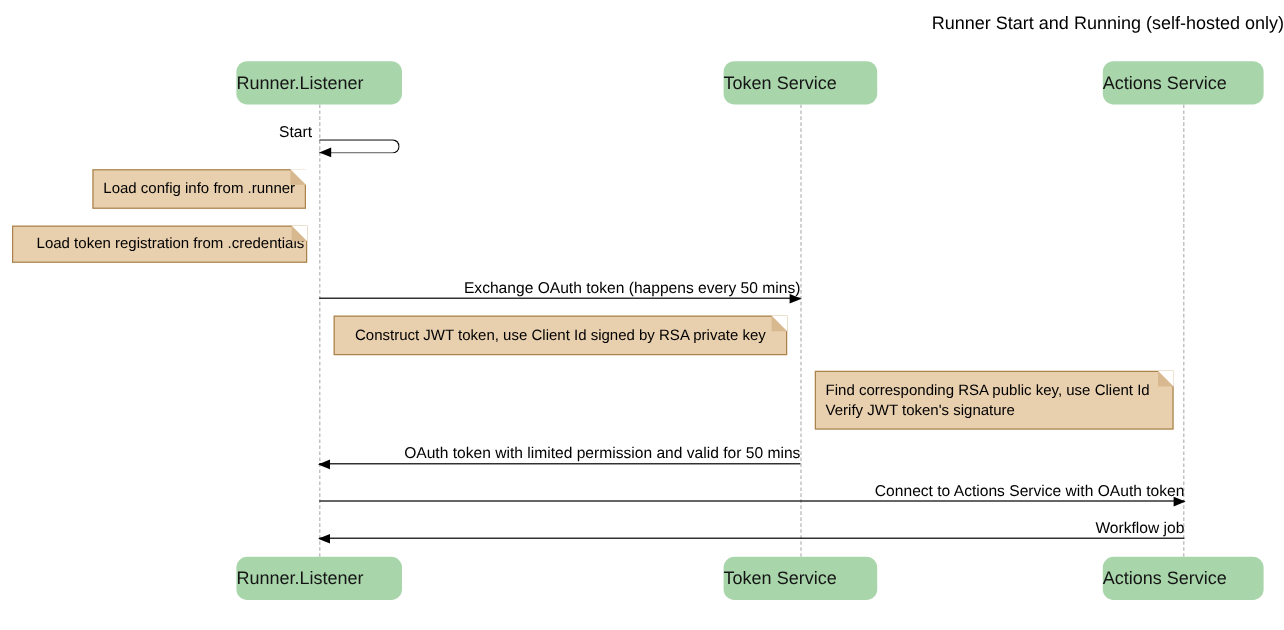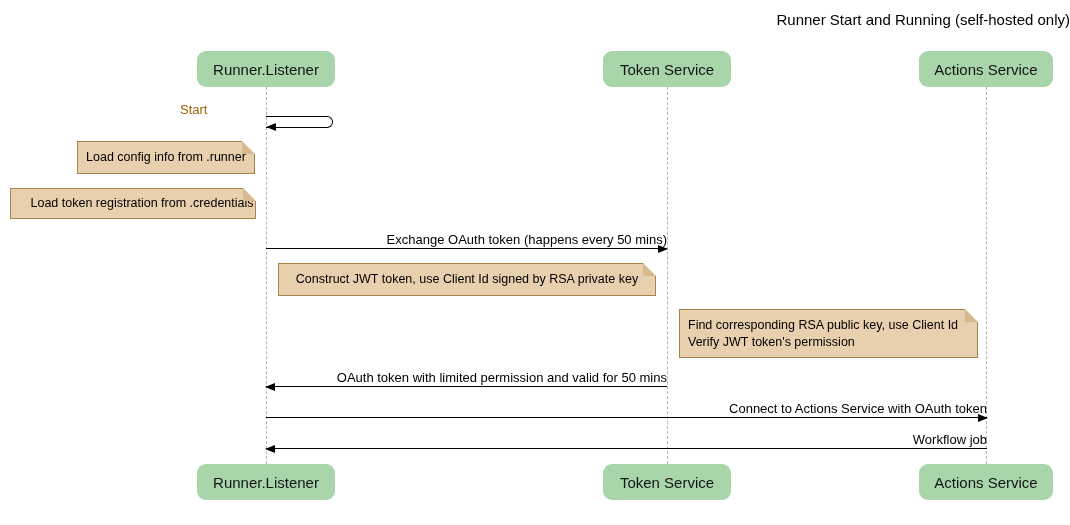--- a/index.html
+++ b/index.html
@@ -20,21 +20,20 @@
     font-weight: normal;
     color: #000000;
   }
   .actor {
     position: absolute;
     height: 36px;
     background: #a8d5aa;
     border-radius: 9px;
     display: flex;
     align-items: center;
-    justify-content: center;
     font-size: 15px;
     color: #151515;
     white-space: nowrap;
     box-sizing: border-box;
   }
   .lifeline {
     position: absolute;
     top: 87px;
     height: 377px;
     width: 0;
@@ -70,23 +69,23 @@
   .ah-left {
     left: -1px;
     border-right: 10px solid #000000;
     border-top: 4px solid transparent;
     border-bottom: 4px solid transparent;
   }
   .self-label {
     position: absolute;
     font-size: 13px;
     line-height: 14px;
-    text-align: left;
-    white-space: nowrap;
-    color: #a16207;
+    text-align: right;
+    white-space: nowrap;
+    color: #000000;
   }
   .self-loop {
     position: absolute;
     border: 1px solid #000000;
     border-left: none;
     border-radius: 0 9px 9px 0;
   }
   .self-arrowhead {
     position: absolute;
     width: 0; height: 0;
@@ -158,21 +157,21 @@
       <div class="ah ah-right"></div>
     </div>
   </div>
 
   <div class="note note-centered" style="left:278px; top:263px; width:378px; height:33px;">
     <span>Construct JWT token, use Client Id signed by RSA private key</span>
   </div>
 
   <div class="note" style="left:679px; top:309px; width:299px; height:49px;">
     <span>Find corresponding RSA public key, use Client Id</span>
-    <span>Verify JWT token's permission</span>
+    <span>Verify JWT token's signature</span>
   </div>
 
   <div class="msg" style="left:266px; top:371px; width:401px;">
     <div class="msg-label">OAuth token with limited permission and valid for 50 mins</div>
     <div class="msg-line">
       <div class="ah ah-left"></div>
     </div>
   </div>
 
   <div class="msg" style="left:266px; top:402px; width:721px;">

